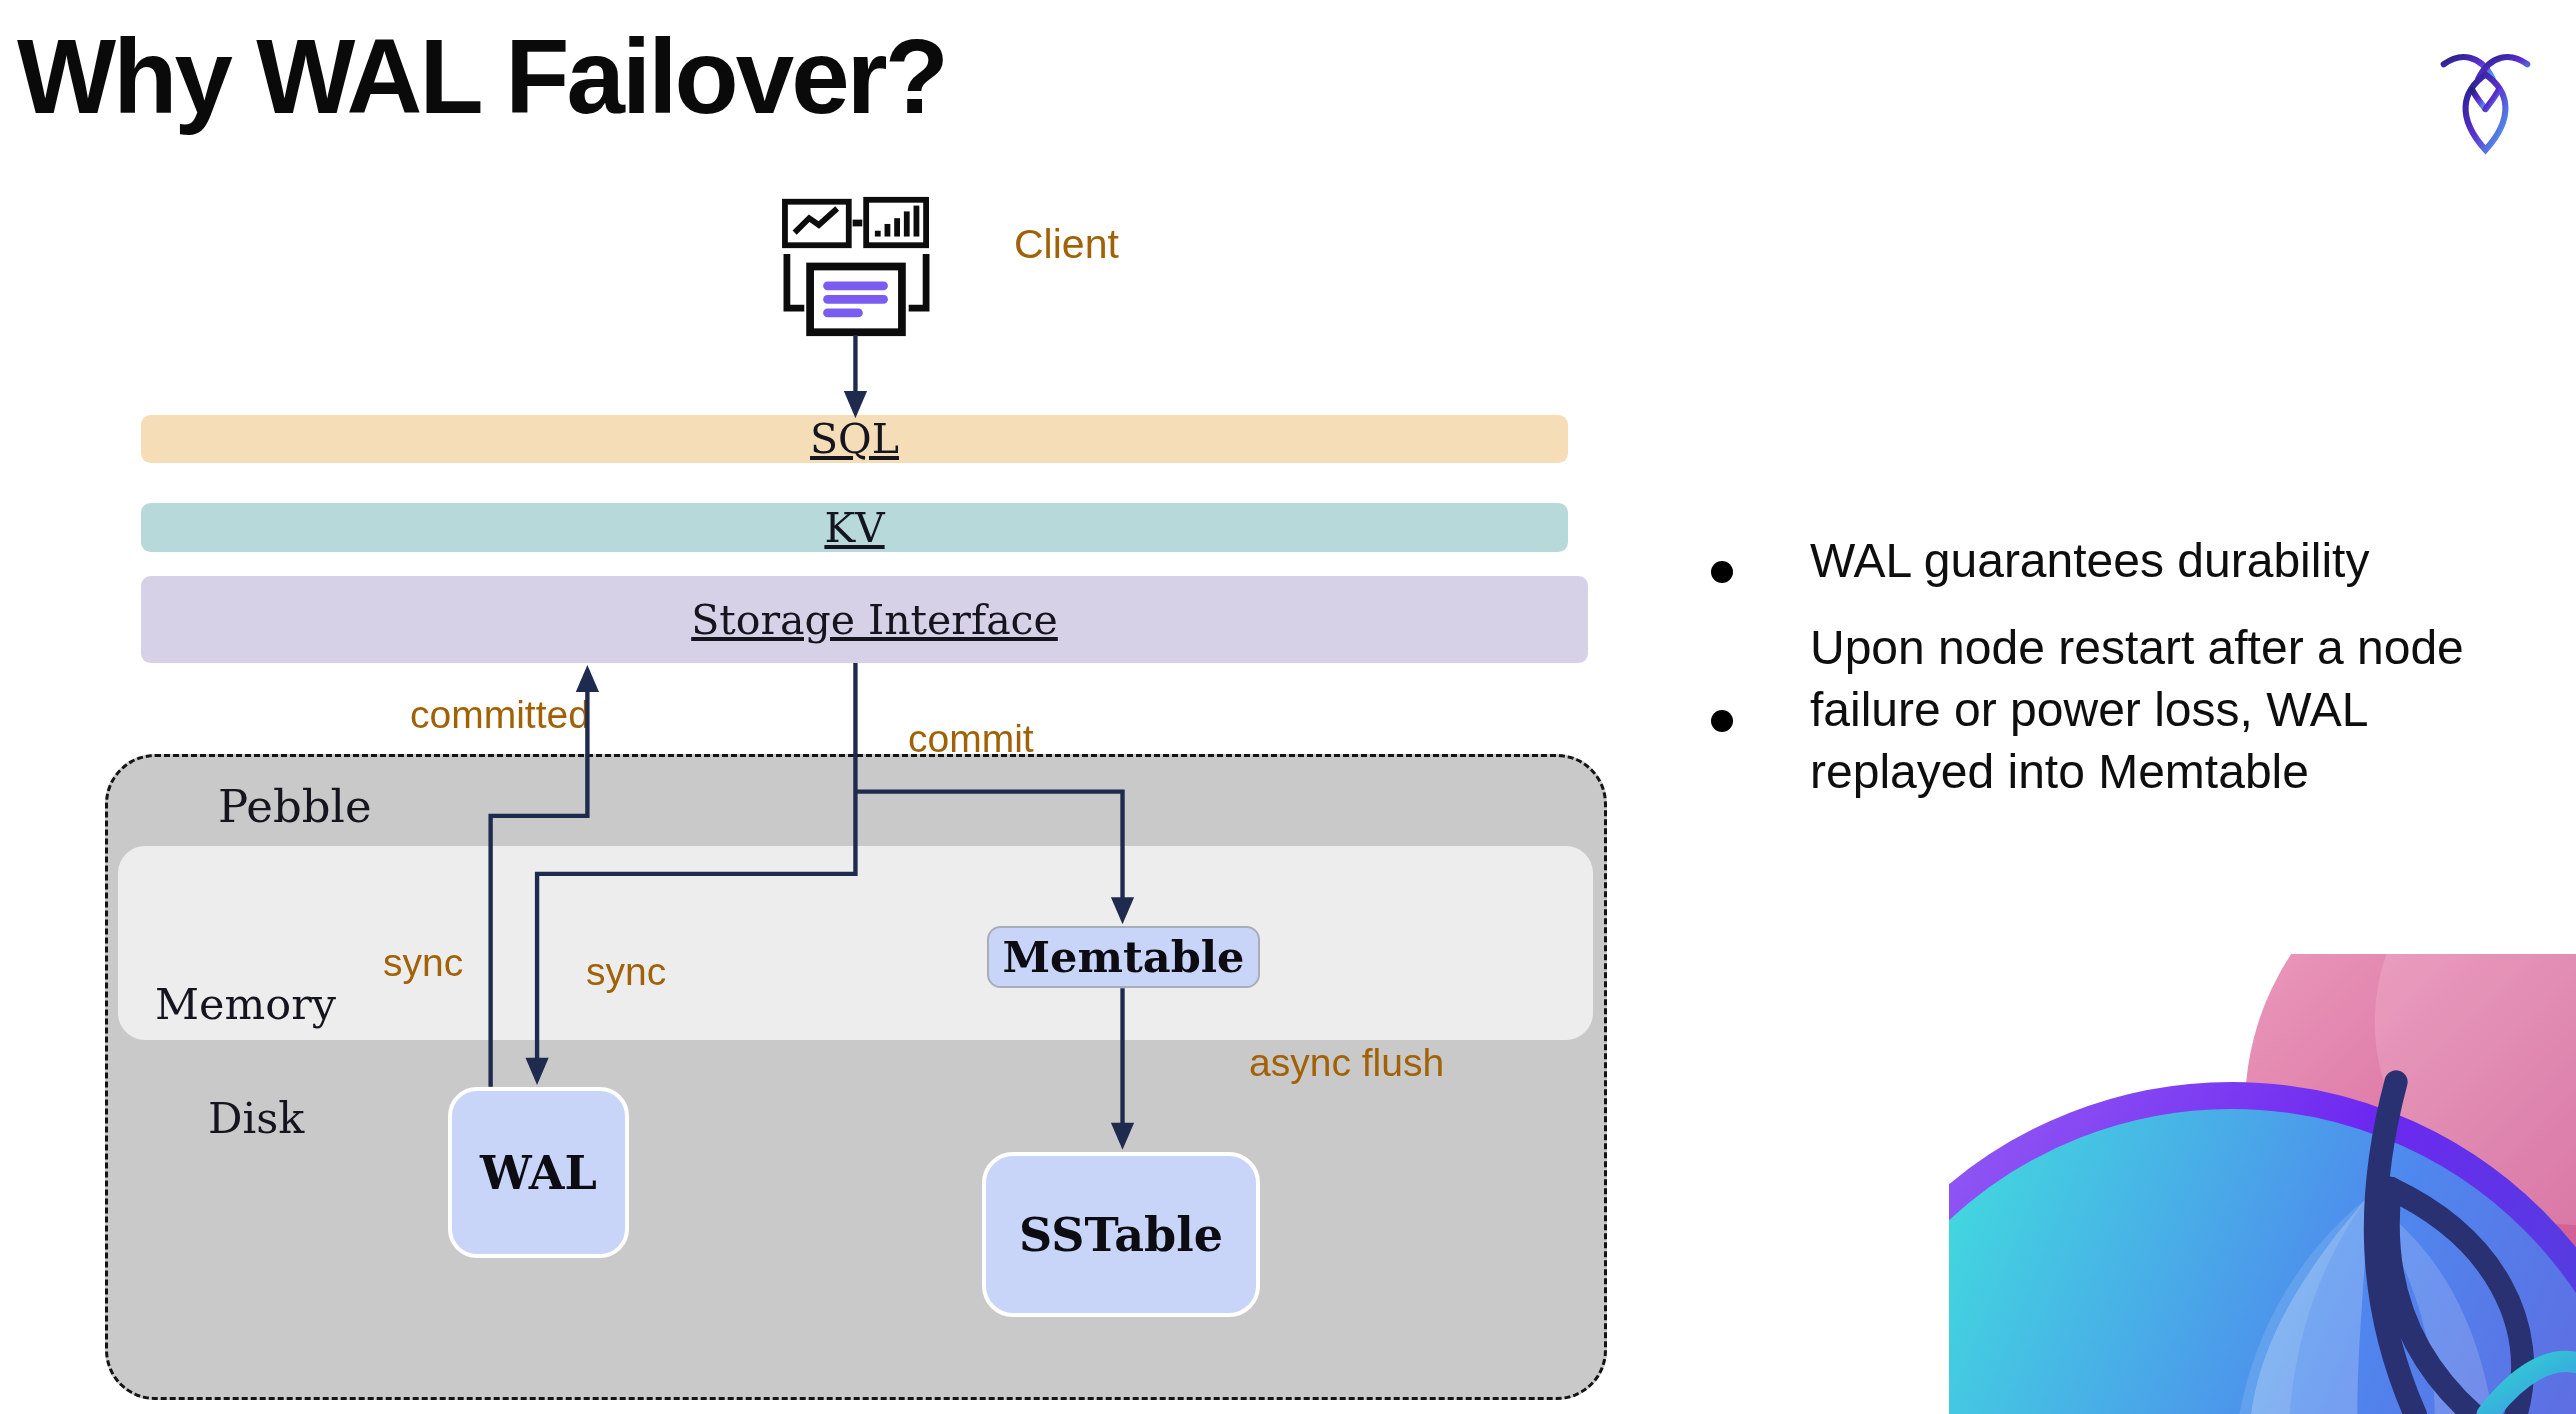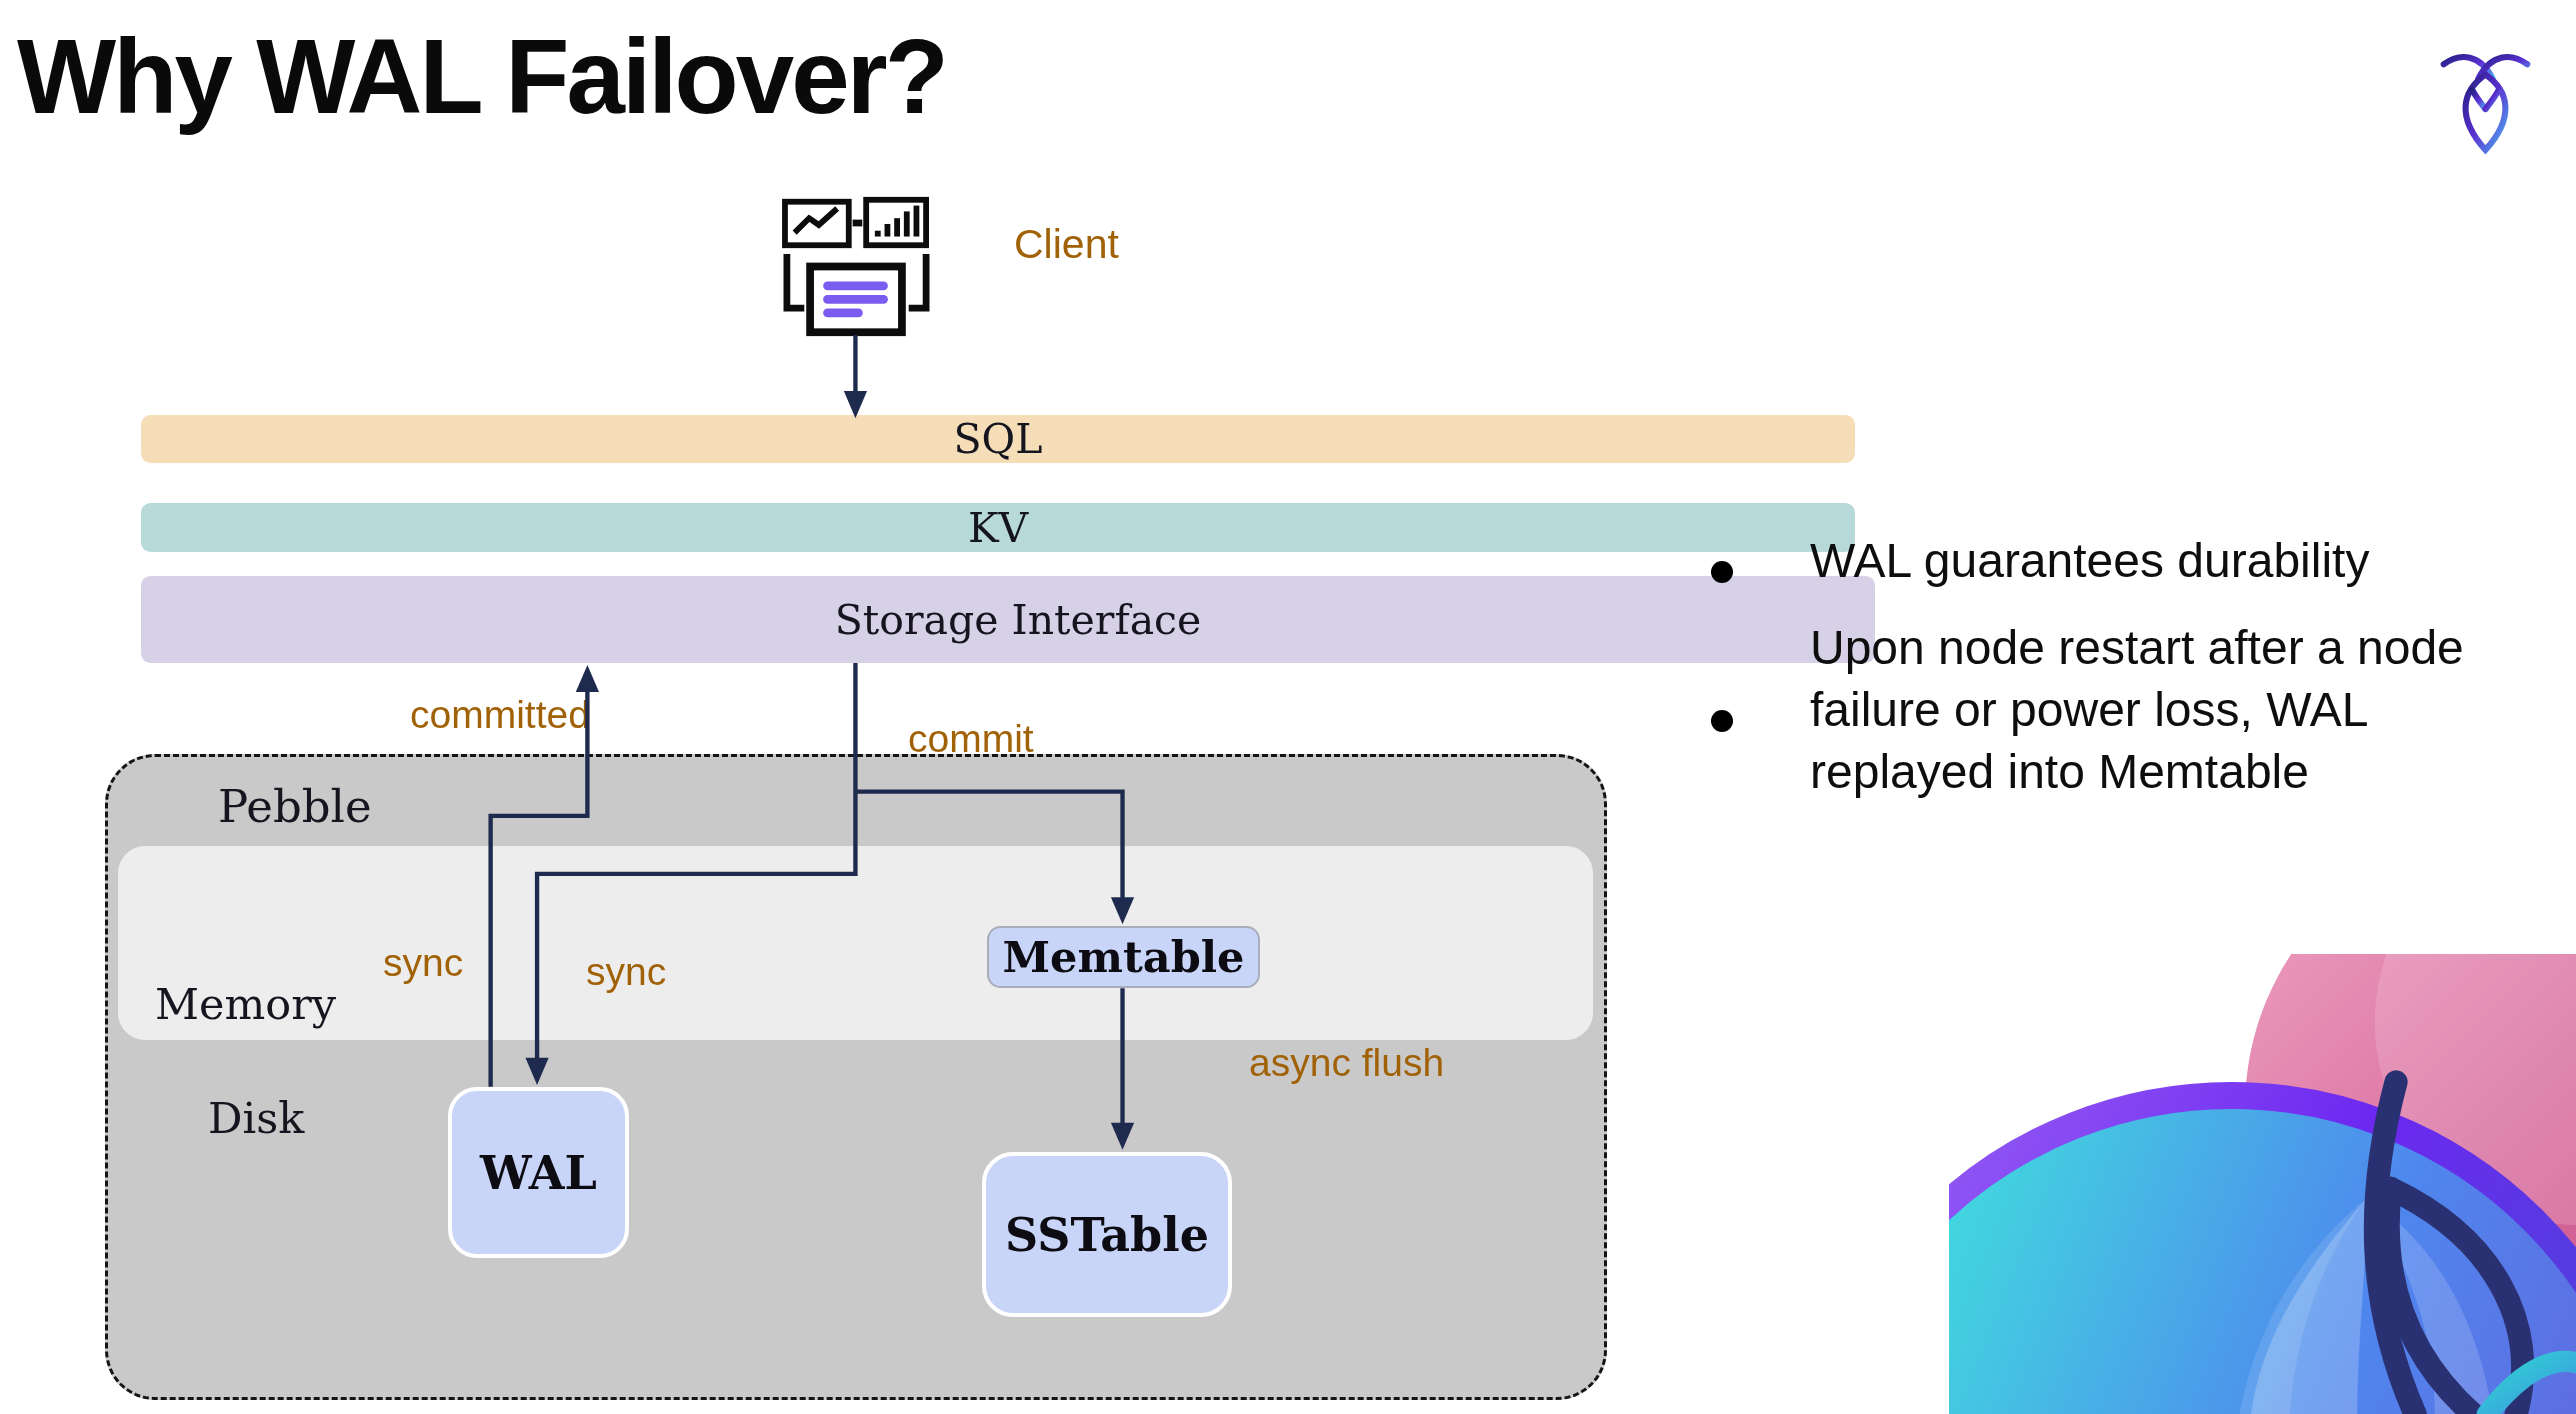--- a/index.html
+++ b/index.html
@@ -13,23 +13,23 @@
     font-size:105px;font-weight:800;letter-spacing:-2.9px;color:#0a0a0a;
   }
   
   .logo{position:absolute;left:2439px;top:48px;width:93px;height:108px;}
   
   .diagram{position:absolute;inset:0;}
   .client-icon{position:absolute;left:779px;top:194px;width:155px;height:145px;}
   .lbl{position:absolute;font-size:39px;color:#a16207;white-space:nowrap;text-align:center;}
   .client-lbl{left:1014px;top:221px;font-size:41px;}
   .bar{
-    position:absolute;left:141px;width:1714px;border-radius:9.7px;
+    position:absolute;left:141px;width:1427px;border-radius:9.7px;
     display:flex;align-items:center;justify-content:center;
-    font-family:"DejaVu Serif","Liberation Serif",serif;font-size:41px;color:#15151f;
+    font-family:"DejaVu Serif","Liberation Serif",serif;font-size:41px;color:#15151f;text-decoration:underline;
   }
   .bar-sql{top:415px;height:48px;background:var(--sql-bar,#f5ddb8);}
   .bar-kv{top:503px;height:49px;background:var(--kv-bar,#b7d9da);}
   .bar-storage{top:576px;height:87px;background:var(--storage-bar,#d6d1e6);padding-left:20px;}
   .pebble{
     position:absolute;left:105px;top:754px;width:1502px;height:646px;
     background:var(--pebble-fill,#c9c9c9);border:3.9px dashed #141414;border-radius:50px;
     box-sizing:border-box;
   }
   .memory-strip{
@@ -44,21 +44,21 @@
   .lbl-memory{left:155px;top:979px;font-size:43px;}
   .lbl-disk{left:208px;top:1093px;font-size:43px;}
   .node{
     position:absolute;display:flex;align-items:center;justify-content:center;
     background:var(--node-fill,#c8d4f8);
     font-family:"DejaVu Serif","Liberation Serif",serif;font-weight:bold;color:#0c0c12;
     box-sizing:border-box;
   }
   .node-wal{left:448px;top:1087px;width:181px;height:171px;border:4.8px solid #fff;border-radius:29px;font-size:46px;}
   .node-memtable{left:987px;top:926px;width:273px;height:62px;border:2.9px solid #a8adb8;border-radius:13.5px;font-size:43px;}
-  .node-sstable{left:982px;top:1152px;width:250px;height:165px;border:4.8px solid #fff;border-radius:31px;font-size:46px;}
+  .node-sstable{left:982px;top:1152px;width:278px;height:165px;border:4.8px solid #fff;border-radius:31px;font-size:46px;}
   .lbl-committed{left:410px;top:693px;}
   .lbl-commit{left:908px;top:681px;margin-top:36px;}
   .lbl-sync-left{left:383px;top:941px;}
   .lbl-sync-right{left:586px;top:950px;}
   .lbl-async{left:1249px;top:1041px;}
   .wires{position:absolute;left:0;top:0;width:2576px;height:1415px;pointer-events:none;}
   
   .bullets{
     position:absolute;left:1711px;top:530px;margin:0;padding:0;list-style:none;
     font-size:48px;line-height:62px;color:#0e0e0e;

